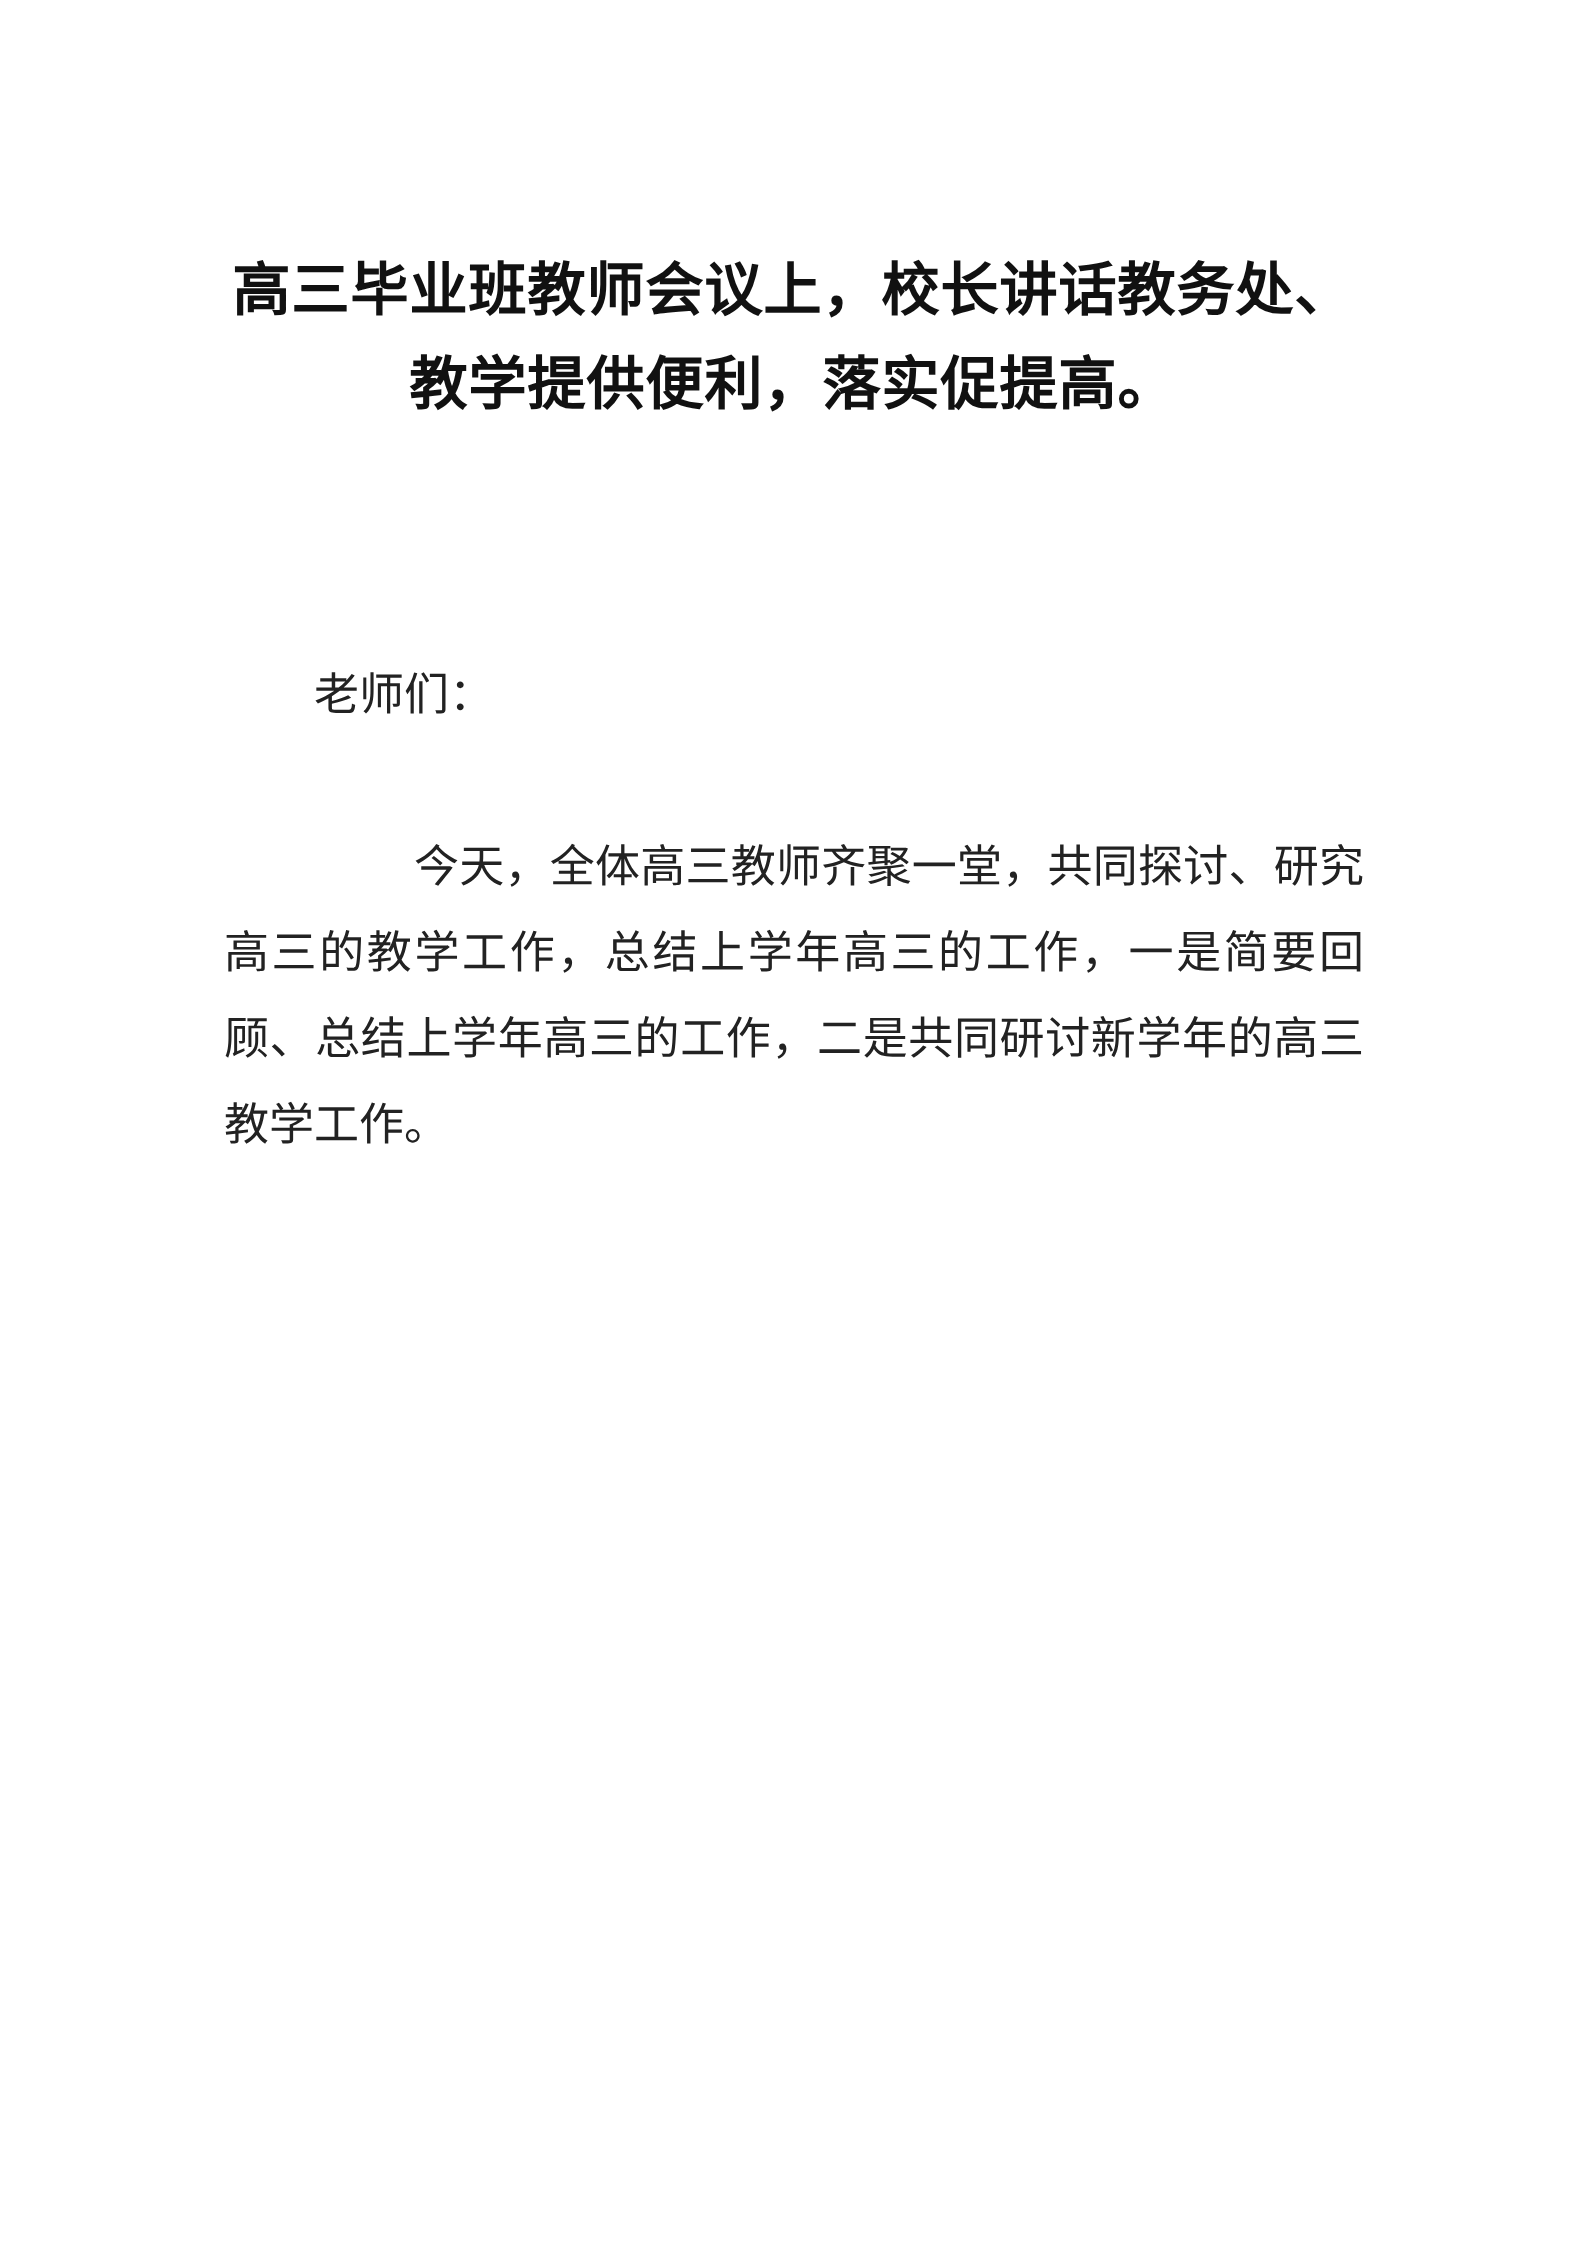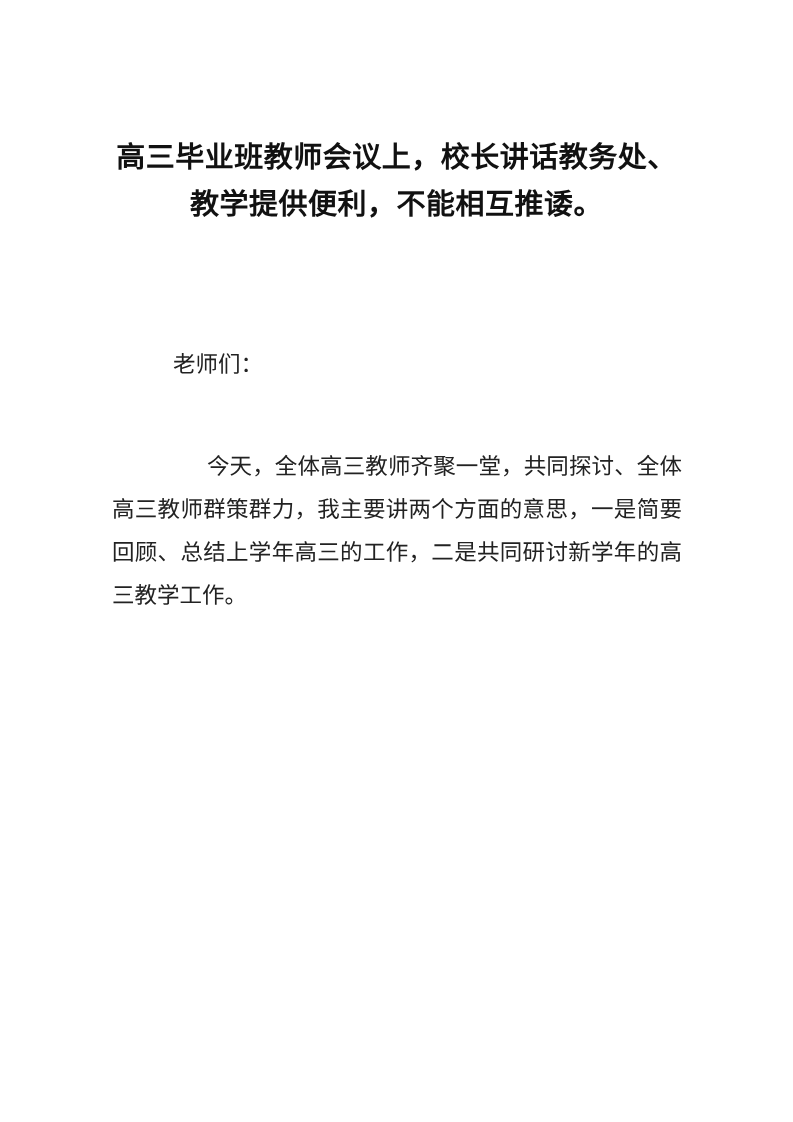--- a/index.html
+++ b/index.html
@@ -21,21 +21,21 @@
     width: 793px;
     height: 1122px;
     background: #ffffff;
     box-sizing: border-box;
   }
 
   
   .doc-title {
     position: absolute;
     left: 104px;
-    top: 134px;
+    top: 122px;
     width: 585px;
     text-align: center;
     font-weight: 700;
     font-size: 29px;
     line-height: 47px;
     letter-spacing: 0.5px;
     font-family: "DejaVu Serif", "Liberation Serif", serif;
     color: #111111;
   }
   .doc-title .tline {
@@ -50,21 +50,21 @@
     top: 327px;
     width: 570px;
     font-size: 22.5px;
     line-height: 43px;
     color: #222222;
     font-family: "DejaVu Serif", "Liberation Serif", serif;
   }
 
   .salutation {
     text-indent: 45px;
-    margin: 16px;
+    margin: 0;
     text-align: justify;
     text-justify: inter-ideograph;
   }
 
   .para {
     margin: 0;
     text-indent: 95px;
     text-align: justify;
     text-justify: inter-ideograph;
     word-break: break-all;
@@ -77,29 +77,29 @@
     height: 43px;
   }
 </style>
 </head>
 <body>
 
 <div class="page">
 
   <div class="doc-title">
     <span class="tline">高三毕业班教师会议上，校长讲话教务处、</span>
-    <span class="tline">教学提供便利，不能相互推诿。</span>
+    <span class="tline">教学提供便利，落实促提高。</span>
   </div>
 
   <div class="doc-body">
 
     <p class="salutation">老师们：</p>
 
     <div class="spacer-line"></div>
 
-    <p class="para">今天，全体高三教师齐聚一堂，共同探讨、全体高三教师群策群力，我主要讲两个方面的意思，一是简要回顾、总结上学年高三的工作，二是共同研讨新学年的高三教学工作。</p>
+    <p class="para">今天，全体高三教师齐聚一堂，共同探讨、研究高三的教学工作，总结上学年高三的工作，一是简要回顾、总结上学年高三的工作，二是共同研讨新学年的高三教学工作。</p>
 
     <div class="spacer-half"></div>
 
 
   </div>
 
 </div>
 
 </body></html>

